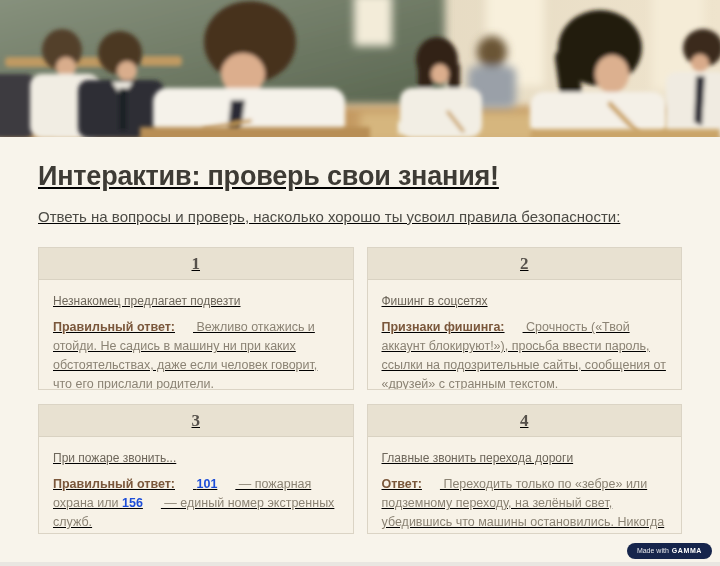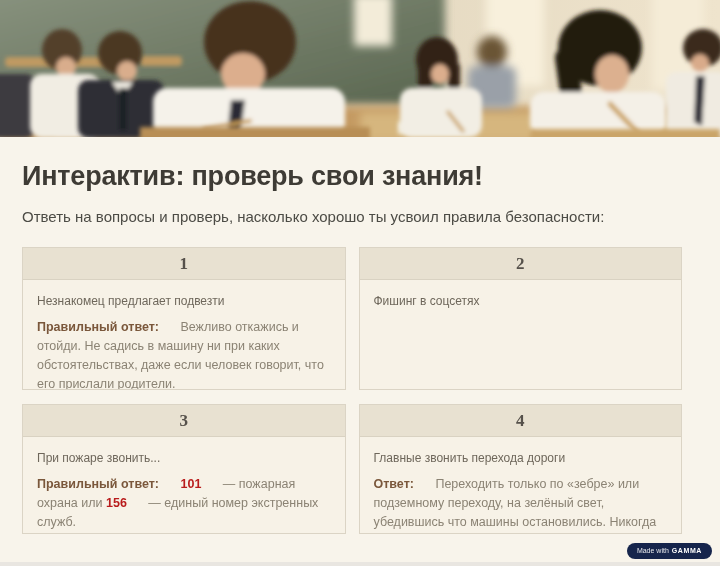--- a/index.html
+++ b/index.html
@@ -3,21 +3,21 @@
 <meta charset="utf-8">
 <style>
   * { box-sizing: border-box; margin: 0; padding: 0; }
   html, body { width: 720px; height: 566px; overflow: hidden; }
   body { font-family: "Liberation Sans", sans-serif; background: #f8f4eb; }
   .slide { position: relative; width: 720px; height: 566px; background: #f8f4eb; }
 
   .hero { width: 720px; height: 137px; overflow: hidden; }
   .hero svg { display: block; width: 100%; height: 100%; }
 
-  .content { padding: 24px 38px 0 22px; }
+  .content { padding: 24px 38px 0 38px; text-decoration: underline; }
   .page-title {
     font-size: 27px; line-height: 30px; font-weight: 700;
     color: #3e3b35; letter-spacing: -0.2px;
   }
   .page-subtitle {
     margin-top: 17px; font-size: 15px; line-height: 18px; color: #4c4b45;
   }
 
   .grid {
     margin-top: 21px;
@@ -43,21 +43,21 @@
     font-size: 17px; font-weight: 700; color: #56514b;
   }
   .card-body { padding: 11px 14px; }
   .card-title {
     font-size: 12px; font-weight: 400; color: #6e675b;
     line-height: 20px; margin-bottom: 7px;
   }
   .card-text { font-size: 12.5px; line-height: 19px; color: #8b8374; }
   .seg-lead { font-weight: 700; color: #7a573b; }
   .seg-normal { color: #8b8374; margin-left: 18px; }
-  .seg-accent { font-weight: 700; color: #b91c1c; text-align: right; }
+  .seg-accent { font-weight: 700; color: #1d4ed8; text-align: right; }
 
   .badge {
     position: absolute; right: 8px; bottom: 7px;
     background: #16254c; color: #ffffff;
     border-radius: 10px; padding: 4px 10px;
     font-size: 7px; line-height: 8px;
     display: flex; align-items: center; gap: 3px;
     cursor: pointer; text-decoration: none;
   }
   .badge .prefix { font-weight: 400; opacity: 0.9; }
@@ -184,20 +184,21 @@
           <p class="card-text"><span class="seg-lead">Правильный ответ:</span><span class="seg-normal"> Вежливо откажись и отойди. Не садись в машину ни при каких обстоятельствах, даже если человек говорит, что его прислали родители.</span></p>
         </div>
       </div>
 
       <div class="card">
         <div class="card-header">
           <span class="card-number">2</span>
         </div>
         <div class="card-body">
           <h3 class="card-title">Фишинг в соцсетях</h3>
+          <p class="card-text"><span class="seg-lead">Признаки фишинга:</span><span class="seg-normal"> Срочность («Твой аккаунт блокируют!»), просьба ввести пароль, ссылки на подозрительные сайты, сообщения от «друзей» с странным текстом.</span></p>
         </div>
       </div>
 
       <div class="card">
         <div class="card-header">
           <span class="card-number">3</span>
         </div>
         <div class="card-body">
           <h3 class="card-title">При пожаре звонить...</h3>
           <p class="card-text"><span class="seg-lead">Правильный ответ:</span><span class="seg-normal"> </span><span class="seg-accent">101</span><span class="seg-normal"> — пожарная охрана или </span><span class="seg-accent">156</span><span class="seg-normal"> — единый номер экстренных служб.</span></p>

